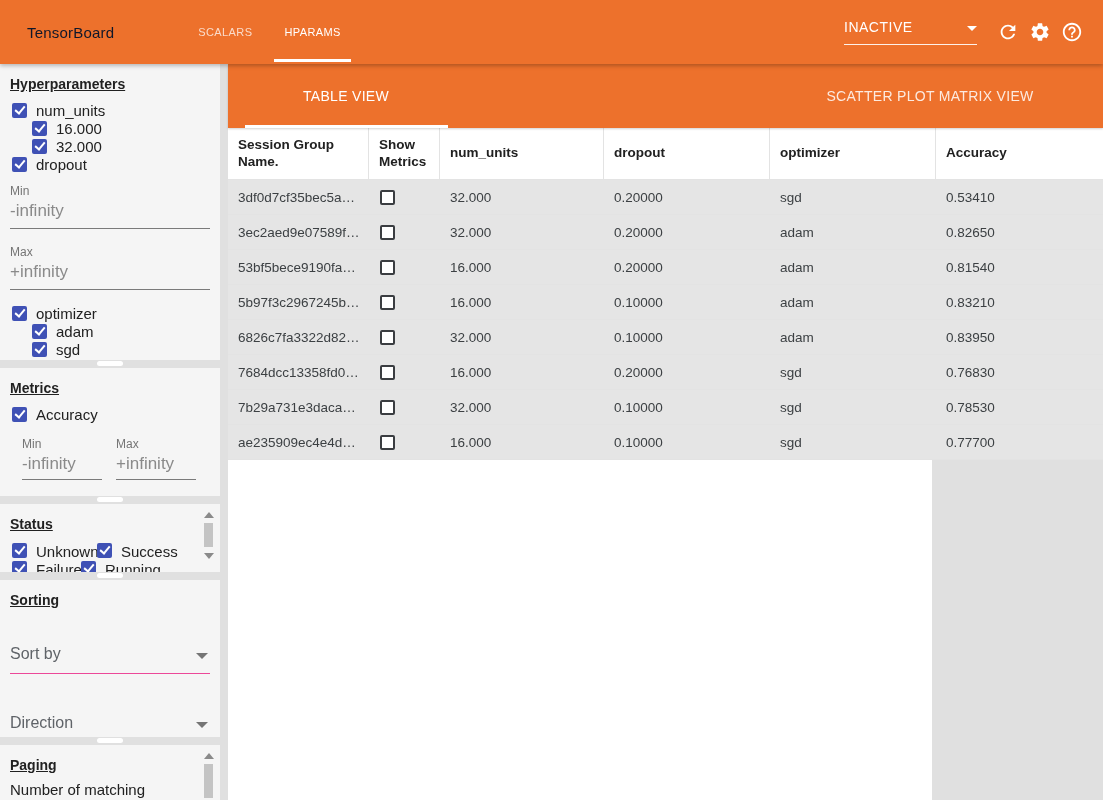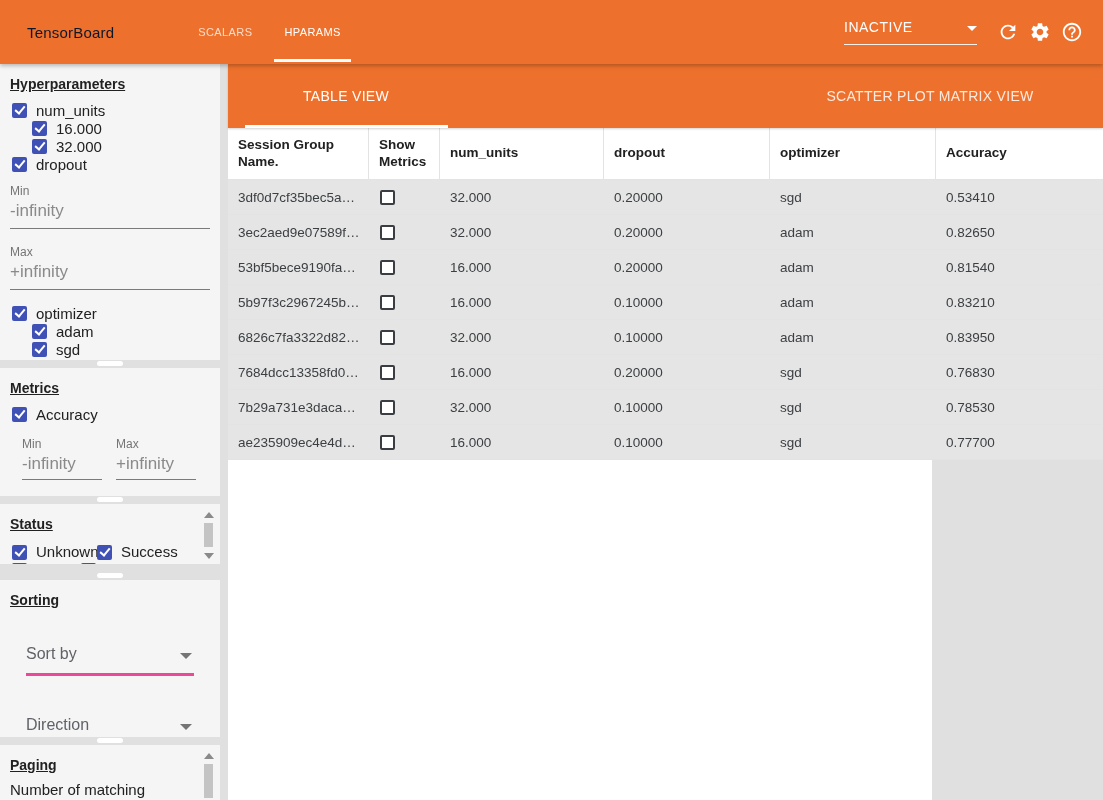--- a/index.html
+++ b/index.html
@@ -46,22 +46,22 @@
     border:solid #fff;border-width:0 2px 2px 0;transform:rotate(40deg)}
   .filter{margin:11px 10px 0}
   .filter .flabel{font-size:12px;color:var(--text-muted)}
   .filter .fvalue{font-size:17px;color:#8a8a8a;margin-top:3px;padding-bottom:7px;border-bottom:1px solid #7a7a7a}
   .filter2{display:flex;gap:14px;margin:14px 10px 0 22px}
   .filter2 .col{width:80px}
   .filter2 .flabel{font-size:12px;color:var(--text-muted)}
   .filter2 .fvalue{font-size:17px;color:#8a8a8a;margin-top:3px;padding-bottom:5px;border-bottom:1px solid #7a7a7a}
   .gap-handle{position:absolute;left:97px;width:26px;height:5px;border-radius:2.5px;background:#fff;z-index:5;cursor:row-resize}
   .status-row{display:flex;align-items:center;height:18px;margin-left:12px;margin-top:0}
-  .status-row .pair{display:flex;align-items:flex-end;gap:9px}
-  .sel{position:relative;margin:0 26px;border-bottom:3px solid #ec4899;padding:4px 0 10px;cursor:pointer}
+  .status-row .pair{display:flex;align-items:flex-start;gap:9px}
+  .sel{position:relative;margin:0 10px;border-bottom:1px solid #ec4899;padding:4px 0 10px;cursor:pointer}
   .sel .sel-lbl{font-size:16px;color:#5f6368}
   .sel .sel-arrow{position:absolute;right:2px;top:12px;width:0;height:0;
     border-left:6px solid transparent;border-right:6px solid transparent;border-top:6px solid #757575}
   .paging-text{font-size:15px;color:var(--text-dark);line-height:18px;margin:8px 10px 0;width:180px}
   .vscroll{position:absolute;right:6px;width:11px}
   .scroll-arrow-up{width:0;height:0;border-left:5px solid transparent;border-right:5px solid transparent;
     border-bottom:6px solid #8a8a8a;margin:0 auto;cursor:pointer}
   .scroll-arrow-down{width:0;height:0;border-left:5px solid transparent;border-right:5px solid transparent;
     border-top:6px solid #8a8a8a;margin:6px auto 0;cursor:pointer}
   .scroll-thumb{width:9px;background:#c4c4c4;margin:5px auto 0;cursor:pointer}
@@ -175,21 +175,21 @@
       <div class="fvalue">-infinity</div>
     </div>
     <div class="col">
       <div class="flabel">Max</div>
       <div class="fvalue">+infinity</div>
     </div>
   </div>
 </section>
 <div class="gap-handle" style="top:497px"></div>
 
-<section class="section" style="top:504px;height:60px">
+<section class="section" style="top:504px;height:68px">
   <div class="heading">Status</div>
   <div class="status-row" style="margin-top:10px">
     <div class="pair" style="width:85px">
       <span class="cbx"></span>
       <span class="lbl" style="font-size:15px;color:var(--text-dark)">Unknown</span>
     </div>
     <div class="pair">
       <span class="cbx"></span>
       <span class="lbl" style="font-size:15px;color:var(--text-dark)">Success</span>
     </div>

